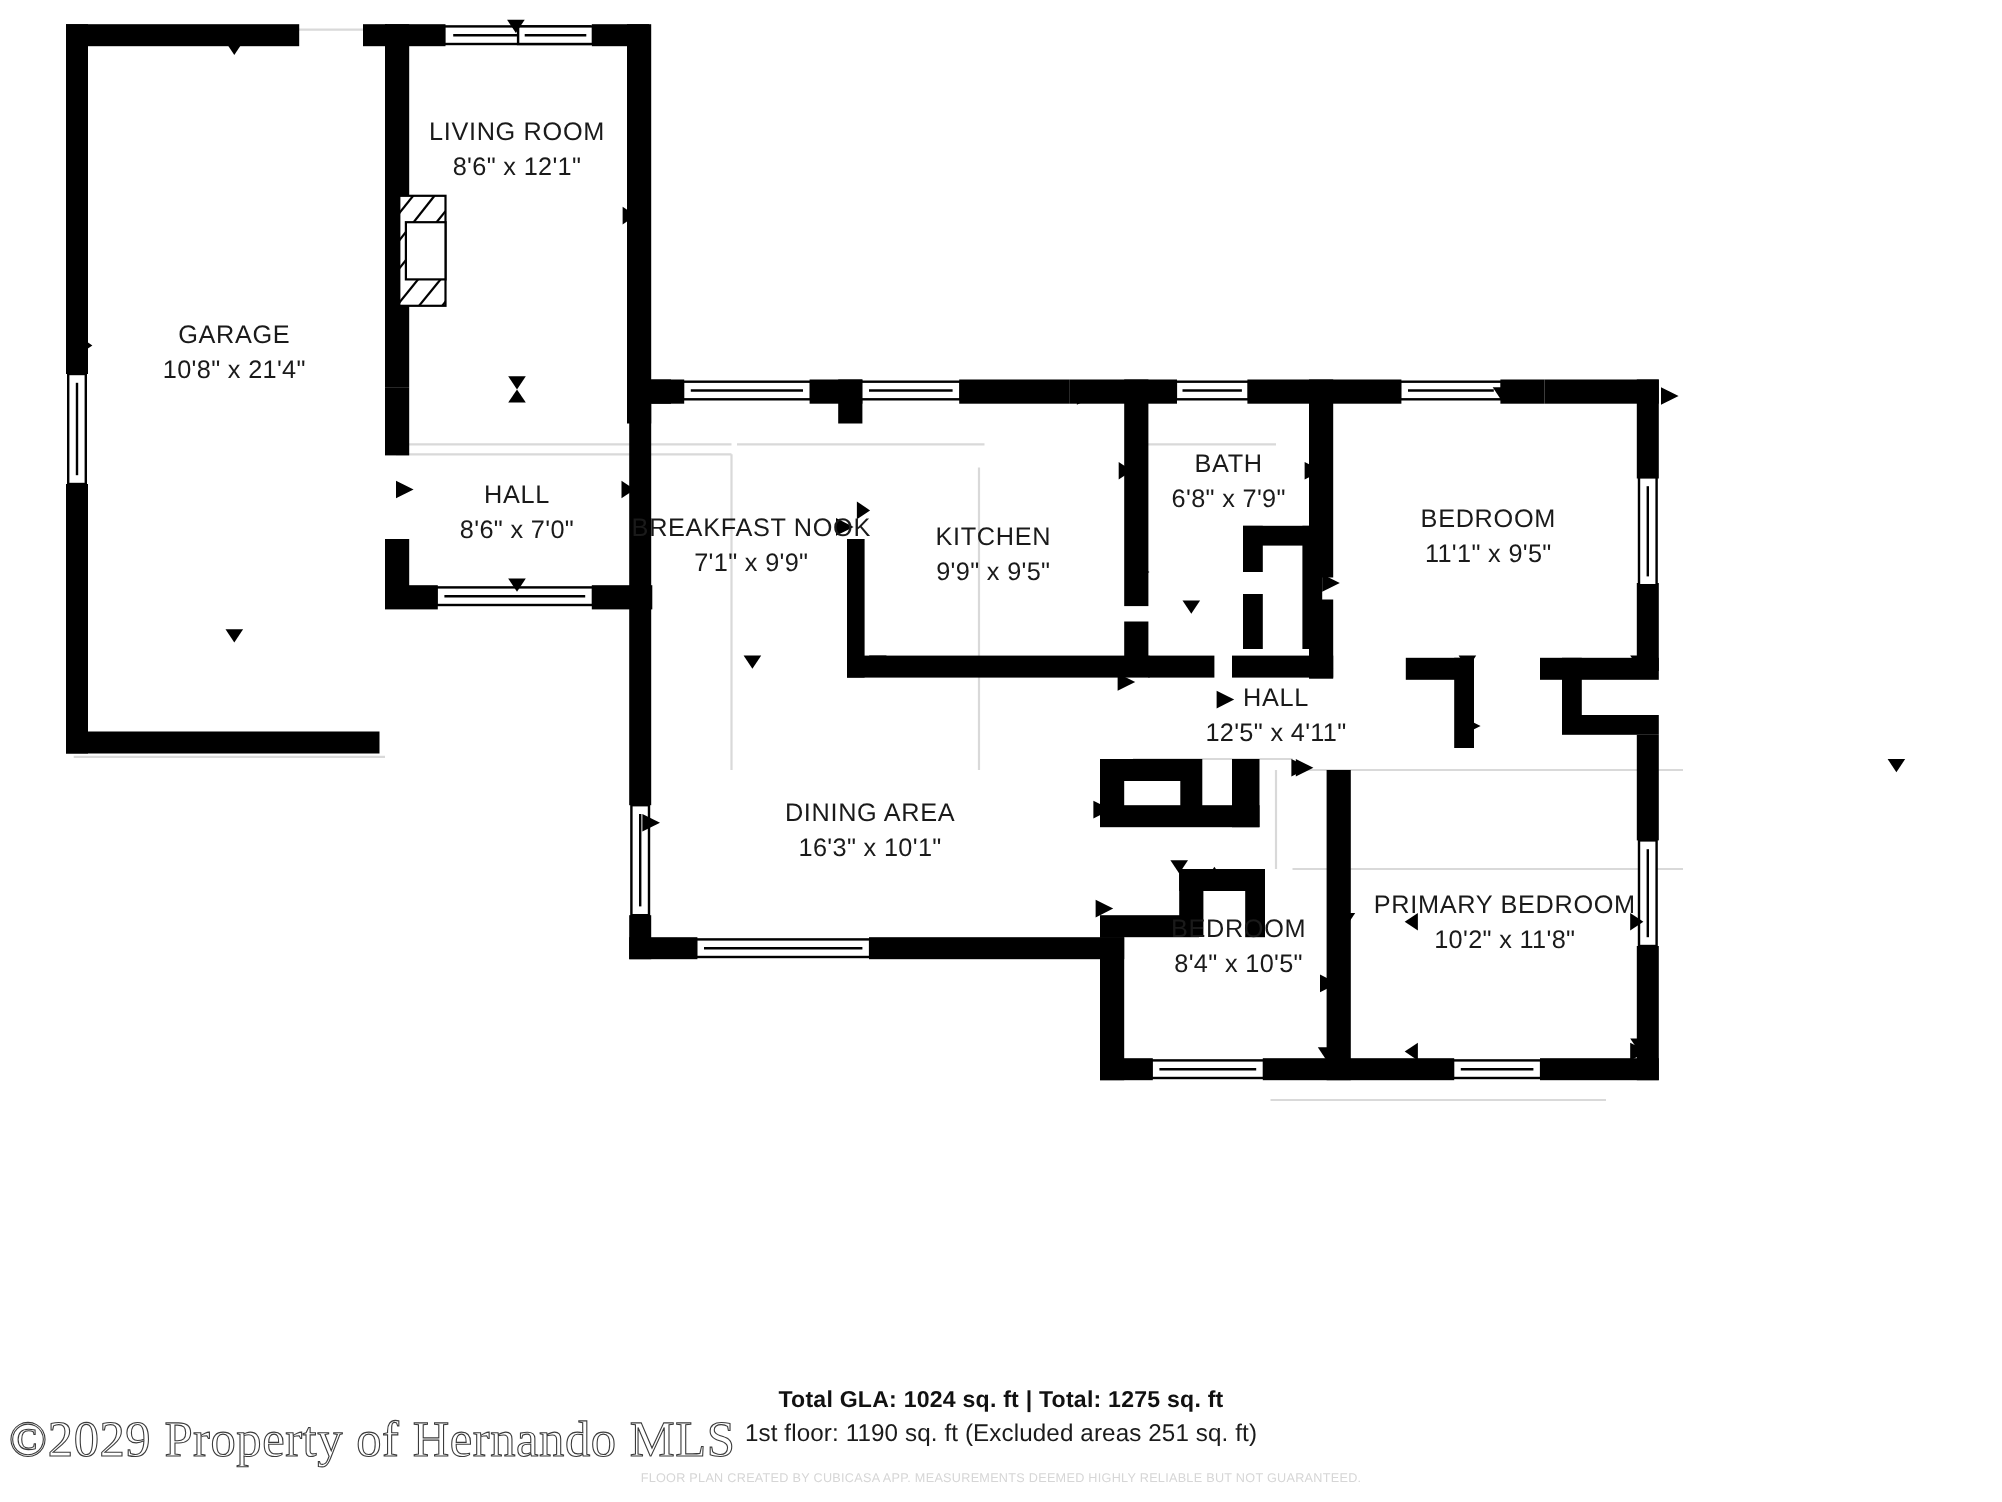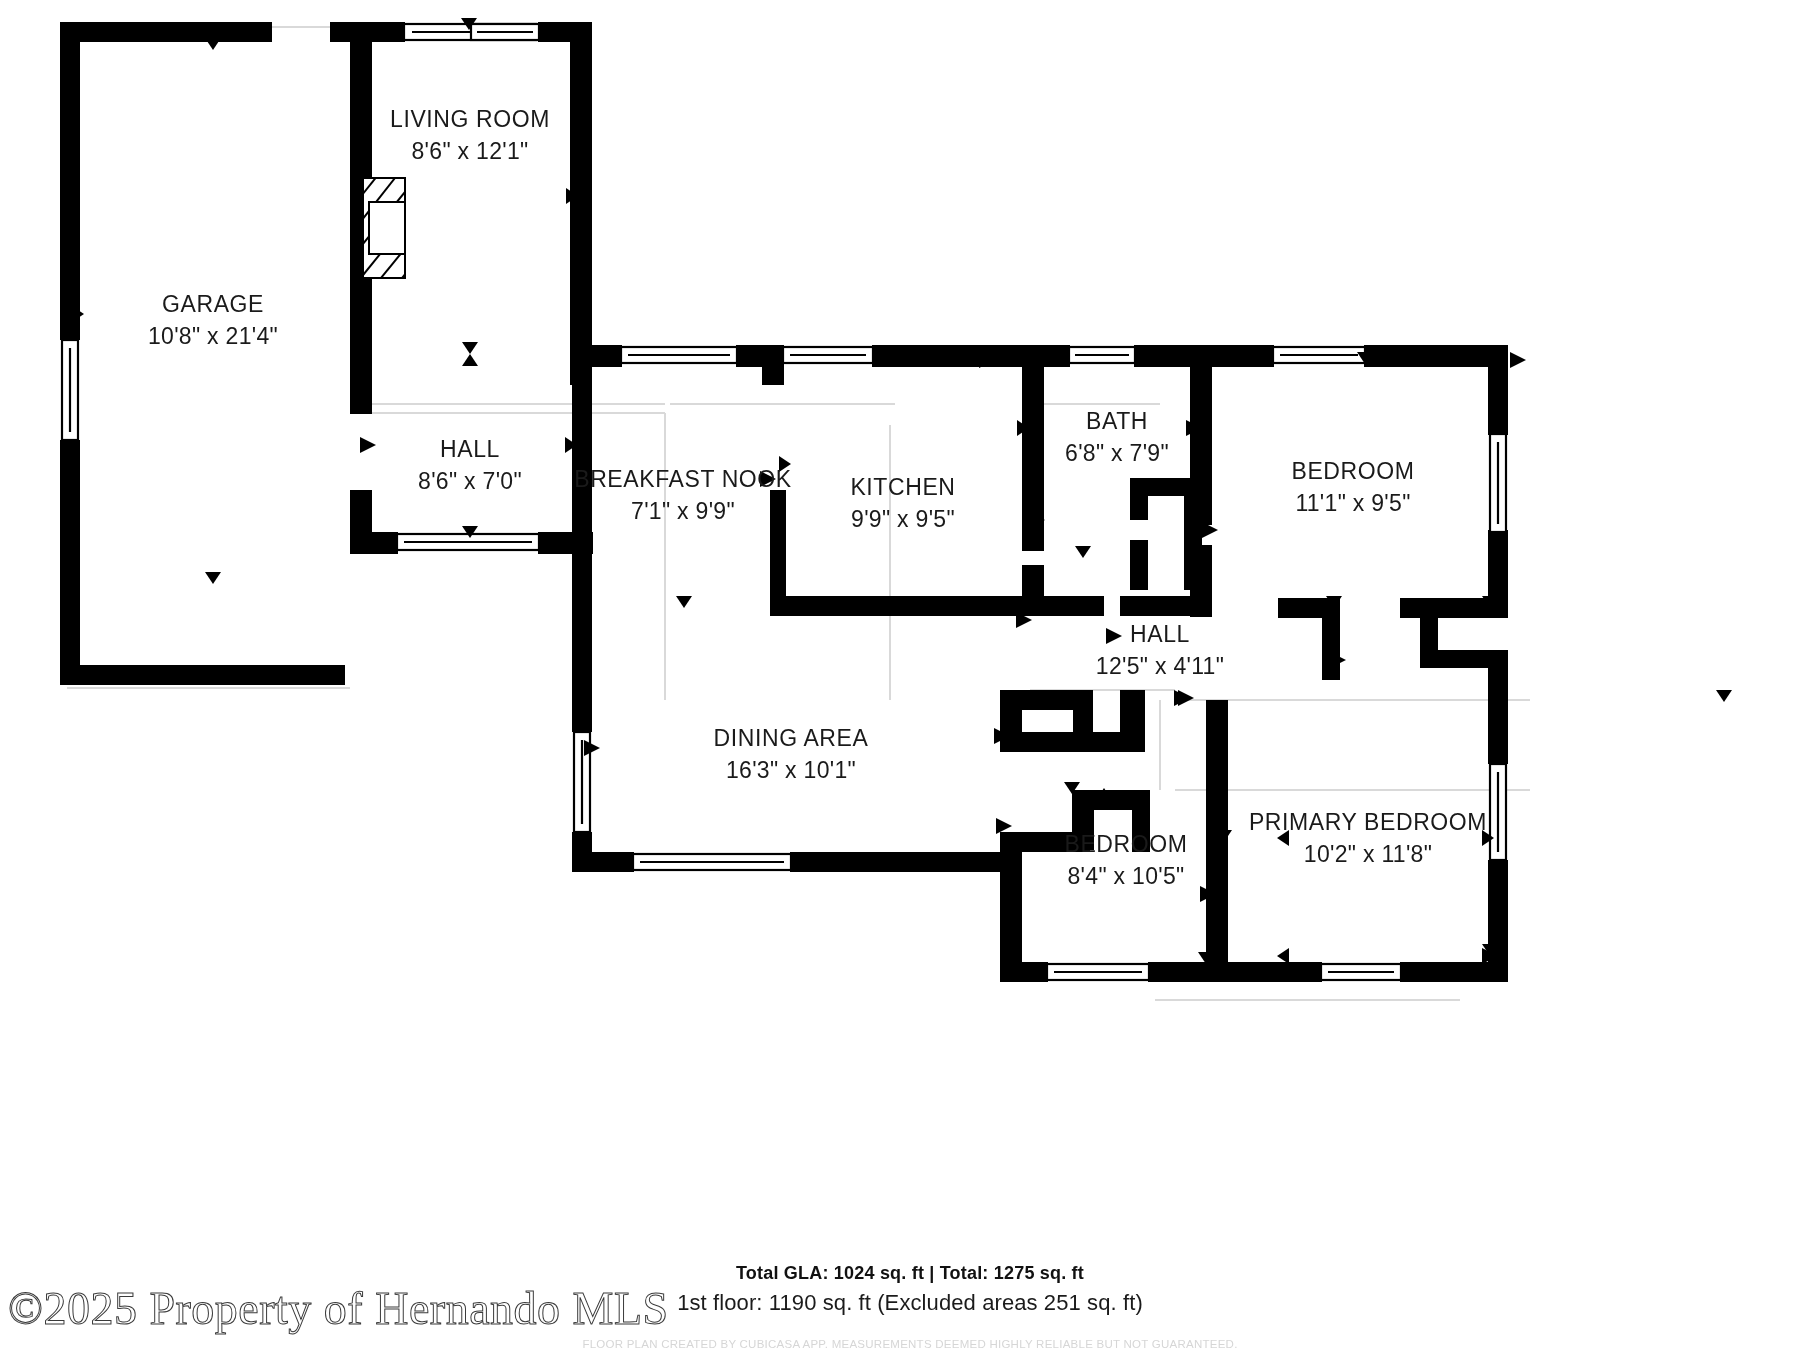--- a/index.html
+++ b/index.html
@@ -50,21 +50,21 @@
   
   #footer-block {
     position: absolute;
     left: 0;
     top: 1258px;
     width: 1820px;
     text-align: center;
   }
   #footer-total {
     font-family: "Liberation Sans", sans-serif;
-    font-size: 18px;
+    font-size: 21px;
     font-weight: bold;
     color: #111111;
     letter-spacing: 0.2px;
     line-height: 30px;
   }
   #footer-floor {
     font-family: "Liberation Sans", sans-serif;
     font-size: 22px;
     color: #1b1b1b;
     letter-spacing: 0.1px;
@@ -398,13 +398,13 @@
 
 </svg>
 </div>
 
 <div id="footer-block">
   <div id="footer-total">Total GLA: 1024 sq. ft | Total: 1275 sq. ft</div>
   <div id="footer-floor">1st floor: 1190 sq. ft (Excluded areas 251 sq. ft)</div>
   <div id="footer-disclaimer">FLOOR PLAN CREATED BY CUBICASA APP. MEASUREMENTS DEEMED HIGHLY RELIABLE BUT NOT GUARANTEED.</div>
 </div>
 
-<div id="watermark">©2025 Property of Hernando MLS</div>
+<div id="watermark">©2029 Property of Hernando MLS</div>
 
 </body></html>

